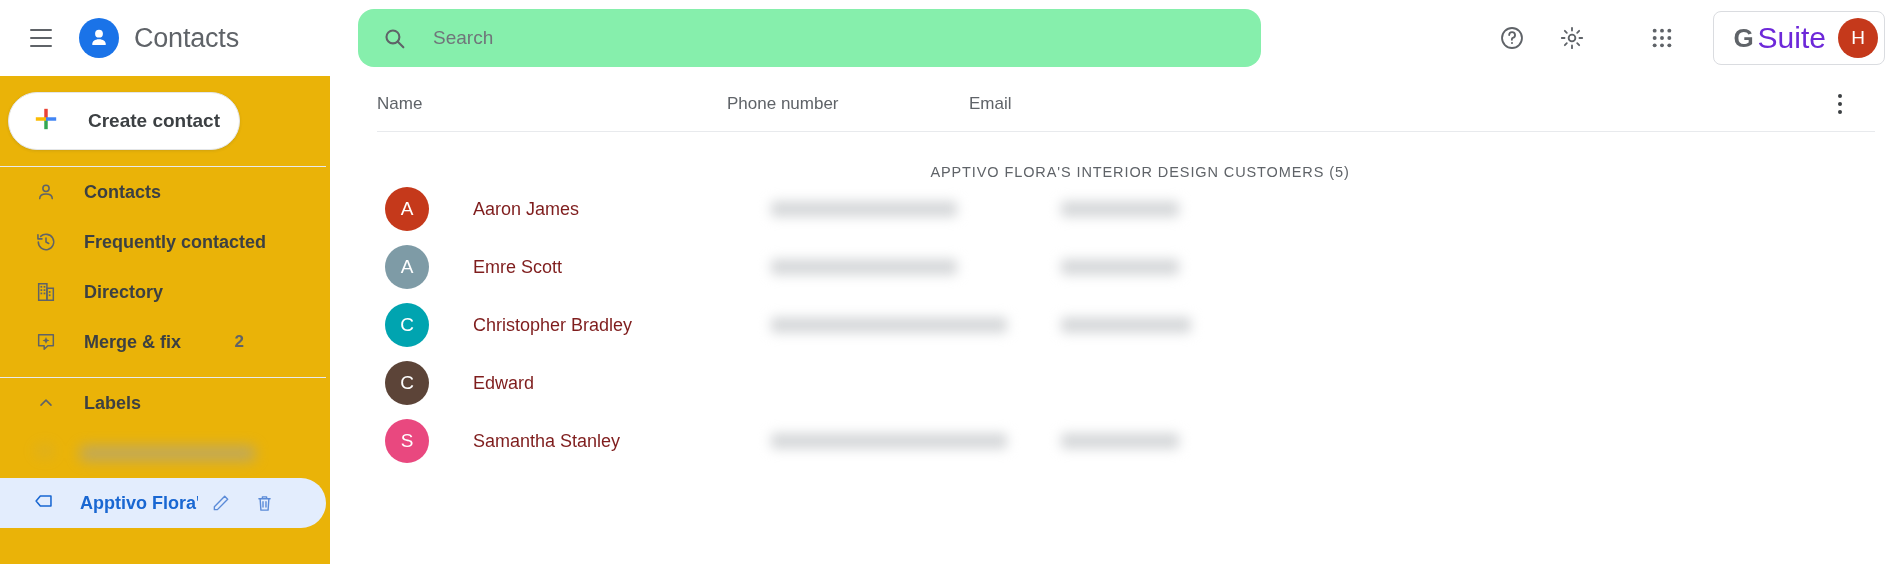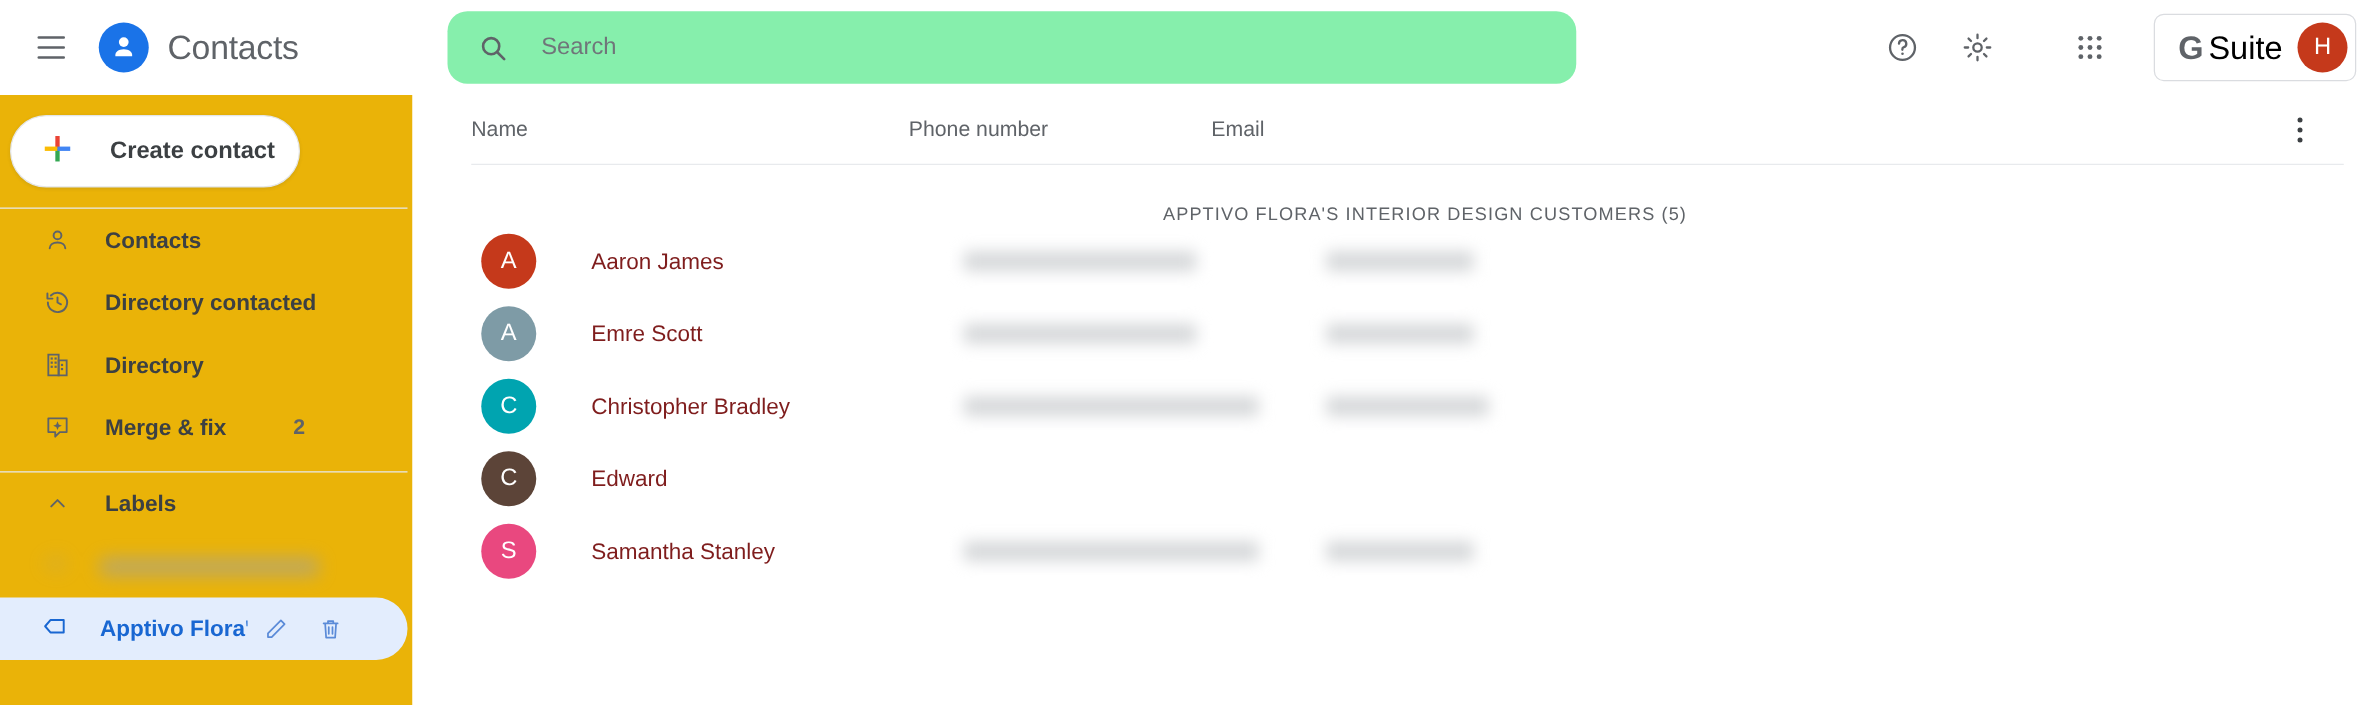--- a/index.html
+++ b/index.html
@@ -64,21 +64,21 @@
   .gsuite-pill {
     display: flex; align-items: center; height: 54px;
     border: 1px solid #dadce0; border-radius: 8px;
     padding: 0 6px 0 19px; margin-left: 28px; cursor: pointer; background: #fff;
   }
   .gsuite-g {
     font-size: 26px; color: #5f6368; font-weight: 700; font-family: "Liberation Sans", sans-serif;
     line-height: 1;
   }
   .gsuite-text {
-    font-size: 26px; color: #000000; font-weight: 400; margin-left: 4px; line-height: 1;
+    font-size: 30px; color: #6d28d9; font-weight: 400; margin-left: 4px; line-height: 1;
     white-space: nowrap;
   }
   .avatar-h {
     width: 40px; height: 40px; border-radius: 50%;
     display: flex; align-items: center; justify-content: center;
     color: #fff; font-size: 19px; font-weight: 400; margin-left: 12px;
   }
 
   
   .sidebar {
@@ -254,21 +254,21 @@
     </div>
 
     <div class="nav-item">
       <span class="nav-icon">
         <svg width="22" height="22" viewBox="0 0 24 24" fill="none" stroke="#5f6368" stroke-width="1.7">
           <path d="M3.6 12a8.4 8.4 0 1 0 2.6-6.1" stroke-linecap="round"></path>
           <polyline points="3.2,4.2 3.2,8.6 7.6,8.6" stroke-linecap="round" stroke-linejoin="round"></polyline>
           <polyline points="12,7.6 12,12 15,13.6" stroke-linecap="round" stroke-linejoin="round"></polyline>
         </svg>
       </span>
-      <span class="nav-label">Directory contacted</span>
+      <span class="nav-label">Frequently contacted</span>
     </div>
 
     <div class="nav-item">
       <span class="nav-icon">
         <svg width="22" height="22" viewBox="0 0 24 24" fill="#5f6368">
           <path d="M4 3h9v18H4z" fill="none" stroke="#5f6368" stroke-width="1.6"></path>
           <path d="M13 8h7v13h-7z" fill="none" stroke="#5f6368" stroke-width="1.6"></path>
           <rect x="6" y="5.4" width="1.9" height="1.9"></rect>
             <rect x="9.4" y="5.4" width="1.9" height="1.9"></rect>
           <rect x="6" y="9" width="1.9" height="1.9"></rect>

